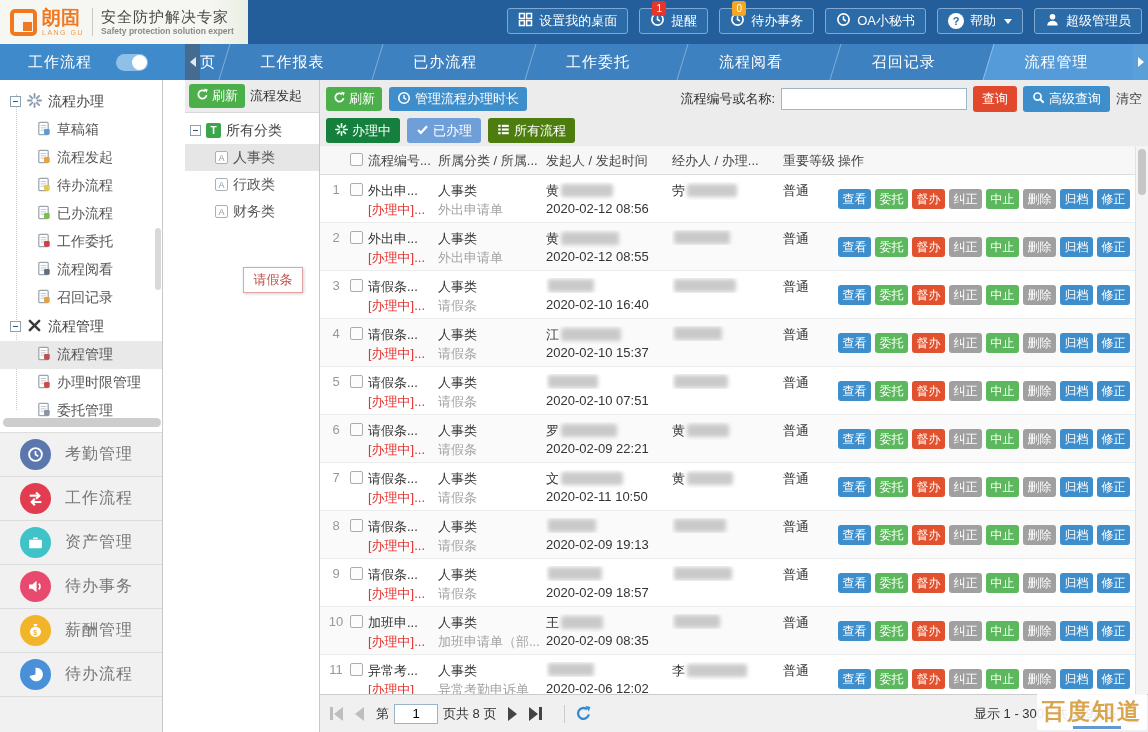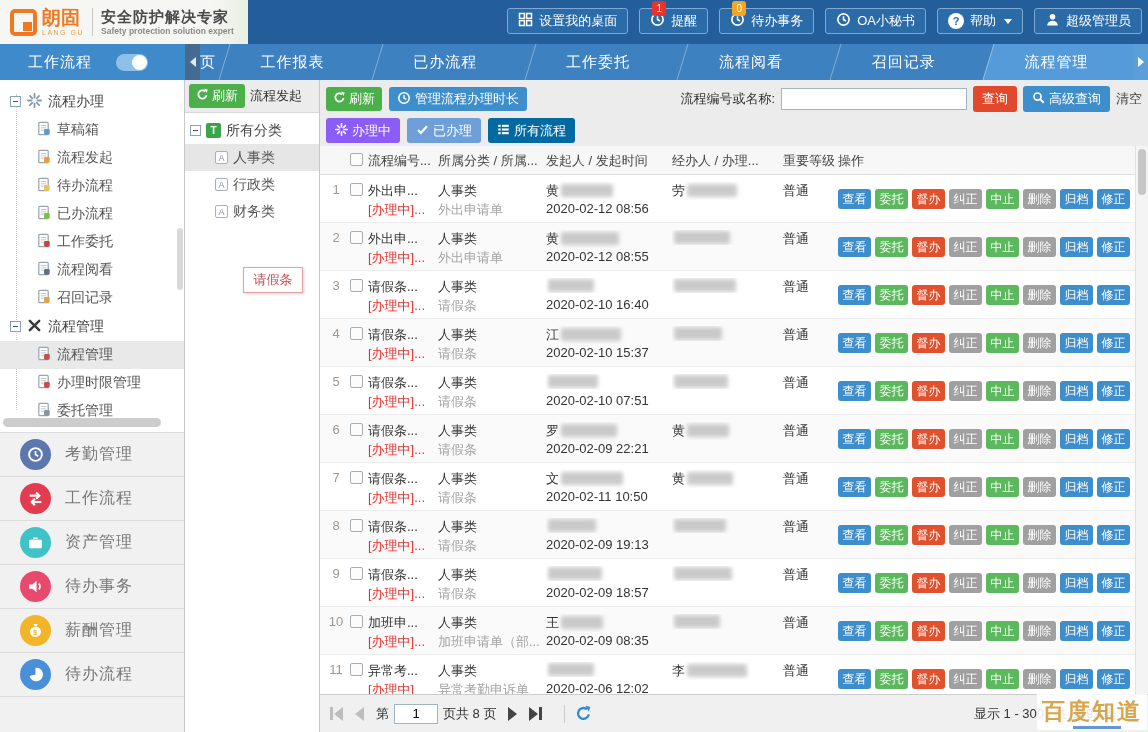--- a/index.html
+++ b/index.html
@@ -11,21 +11,21 @@
   .logo-box{position:absolute;left:0;top:0;width:248px;height:44px;
     background:linear-gradient(90deg,#f6f6f2 85%,#e9efe2);display:flex;align-items:center;
     padding-left:10px;box-sizing:border-box}
   .logo-mark{width:27px;height:27px;border:4px solid #f07820;border-radius:5px;position:relative;box-sizing:border-box;flex:none}
   .logo-mark::after{content:'';position:absolute;width:9px;height:9px;background:#f07820;right:1px;bottom:1px}
   .logo-texts{margin-left:5px;display:flex;flex-direction:column;line-height:1}
   .logo-zh{font-size:19px;font-weight:bold;color:#f07820}
   .logo-en{font-size:7px;color:#f09a48;letter-spacing:1.5px;margin-top:2px}
   .logo-divider{width:1px;height:28px;background:#c9c9c9;margin:0 8px}
   .slogan{display:flex;flex-direction:column;line-height:1.2}
-  .slogan-zh{font-size:15px;color:#4a4a4a;font-weight:bold;letter-spacing:1px}
+  .slogan-zh{font-size:15px;color:#4a4a4a;font-weight:normal;letter-spacing:1px}
   .slogan-en{font-size:8.5px;color:#8a8a8a;font-weight:bold}
   .topbar-buttons{position:absolute;right:6px;top:8px;display:flex;gap:11px}
   .tbtn{position:relative;display:flex;align-items:center;gap:6px;height:26px;padding:0 10px;
     border:1px solid #7fa9d2;border-radius:3px;background:#2b6ba8;color:#fff;font-size:13px;cursor:pointer;box-sizing:border-box}
   .badge{position:absolute;top:-8px;left:12px;min-width:14px;height:15px;border-radius:3px;
     color:#fff;font-size:10px;line-height:15px;text-align:center;padding:0 3px;box-sizing:border-box}
   .qmark{width:16px;height:16px;border-radius:50%;background:#fff;color:#2b6ba8;font-weight:bold;
     font-size:11px;display:flex;align-items:center;justify-content:center;flex:none}
   .caret{width:0;height:0;border-left:4px solid transparent;border-right:4px solid transparent;border-top:5px solid #fff;margin-left:2px}
 
@@ -43,21 +43,21 @@
   .tabs{position:absolute;left:200px;right:15px;top:0;height:36px;display:flex}
   .tab{flex:1;position:relative;color:#fff;font-size:15px;display:flex;align-items:center;justify-content:center;cursor:pointer}
   .tab::before{content:'';position:absolute;top:0;bottom:0;left:8px;right:-8px;transform:skewX(-17deg);
     border-left:1px solid rgba(255,255,255,.35)}
   .tab.active::before{background:#569bd9}
   .tab > span{position:relative;letter-spacing:1px}
   .tab.partial{flex:none;width:16px;overflow:hidden;justify-content:flex-start}
   .tab.partial::before{display:none}
 
   
-  .sidebar{position:absolute;left:0;top:80px;width:185px;bottom:0;background:#f1f1f1;border-right:1px solid #c8c8c8;box-sizing:border-box}
+  .sidebar{position:absolute;left:0;top:80px;width:163px;bottom:0;background:#f1f1f1;border-right:1px solid #c8c8c8;box-sizing:border-box}
   .tree{height:352px;background:#fff;overflow:hidden;position:relative;padding-top:7px;box-sizing:border-box}
   .tree-guide{position:absolute;left:16px;top:14px;bottom:22px;border-left:1px dotted #ccc}
   .tgroup{height:29px;display:flex;align-items:center;padding-left:10px;gap:6px;color:#444;font-size:14px;position:relative;cursor:pointer}
   .titem{height:28px;display:flex;align-items:center;padding-left:36px;gap:6px;color:#555;font-size:14px;position:relative;cursor:pointer}
   .titem.selected{background:#e9e9e9}
   .expander{width:11px;height:11px;border:1px solid #8ba2b5;background:#fff;position:relative;flex:none;box-sizing:border-box}
   .expander::before{content:'';position:absolute;left:2px;right:2px;top:4px;height:1px;background:#456}
   .h-scroll{position:absolute;left:3px;bottom:5px;width:158px;height:9px;border-radius:5px;background:#cdcdcd}
   .v-scroll{position:absolute;right:1px;top:148px;width:6px;height:62px;border-radius:3px;background:#d9d9d9}
   .menu{position:absolute;top:352px;left:0;right:0;border-top:1px solid #ddd}
@@ -522,42 +522,42 @@
           <span id="search-icon"><svg width="13" height="13" viewBox="0 0 16 16" style="flex:none">
               <circle cx="6.8" cy="6.8" r="4.4" fill="none" stroke="#fff" stroke-width="2"></circle>
               <line x1="10.3" y1="10.3" x2="14.4" y2="14.4" stroke="#fff" stroke-width="2.4"></line>
             </svg></span>
           <span>高级查询</span>
         </button>
       <span class="clear-link">清空</span>
     </div>
   </div>
   <div class="filters" id="filters">
-  <button class="fbtn" style="background:#8b5cf6">
+  <button class="fbtn" style="background:#15803d">
     <span><svg width="13" height="13" viewBox="0 0 16 16" style="flex:none">
             <g stroke="#fff" stroke-width="2" stroke-linecap="round">
               <line x1="8.0" y1="4.8" x2="8.0" y2="1.0"></line>
               <line x1="10.3" y1="5.7" x2="12.9" y2="3.1"></line>
               <line x1="11.2" y1="8.0" x2="15.0" y2="8.0"></line>
               <line x1="10.3" y1="10.3" x2="12.9" y2="12.9"></line>
               <line x1="8.0" y1="11.2" x2="8.0" y2="15.0"></line>
               <line x1="5.7" y1="10.3" x2="3.1" y2="12.9"></line>
               <line x1="4.8" y1="8.0" x2="1.0" y2="8.0"></line>
               <line x1="5.7" y1="5.7" x2="3.1" y2="3.1"></line>
             </g>
           </svg></span>
     <span>办理中</span>
   </button>
   <button class="fbtn" style="background:#6f9fd8">
     <span><svg width="13" height="13" viewBox="0 0 16 16" style="flex:none">
             <path d="M2.5 8.6l3.5 3.6L13.5 4" fill="none" stroke="#fff" stroke-width="2.8"></path>
           </svg></span>
     <span>已办理</span>
   </button>
-  <button class="fbtn" style="background:#0369a1">
+  <button class="fbtn" style="background:#4d7c0f">
     <span><svg width="13" height="13" viewBox="0 0 16 16" style="flex:none">
             <g fill="#fff">
               <rect x="1.5" y="2.2" width="3" height="2.6"></rect>
               <rect x="6" y="2.2" width="8.5" height="2.6"></rect>
               <rect x="1.5" y="6.7" width="3" height="2.6"></rect>
               <rect x="6" y="6.7" width="8.5" height="2.6"></rect>
               <rect x="1.5" y="11.2" width="3" height="2.6"></rect>
               <rect x="6" y="11.2" width="8.5" height="2.6"></rect>
             </g>
           </svg></span>

